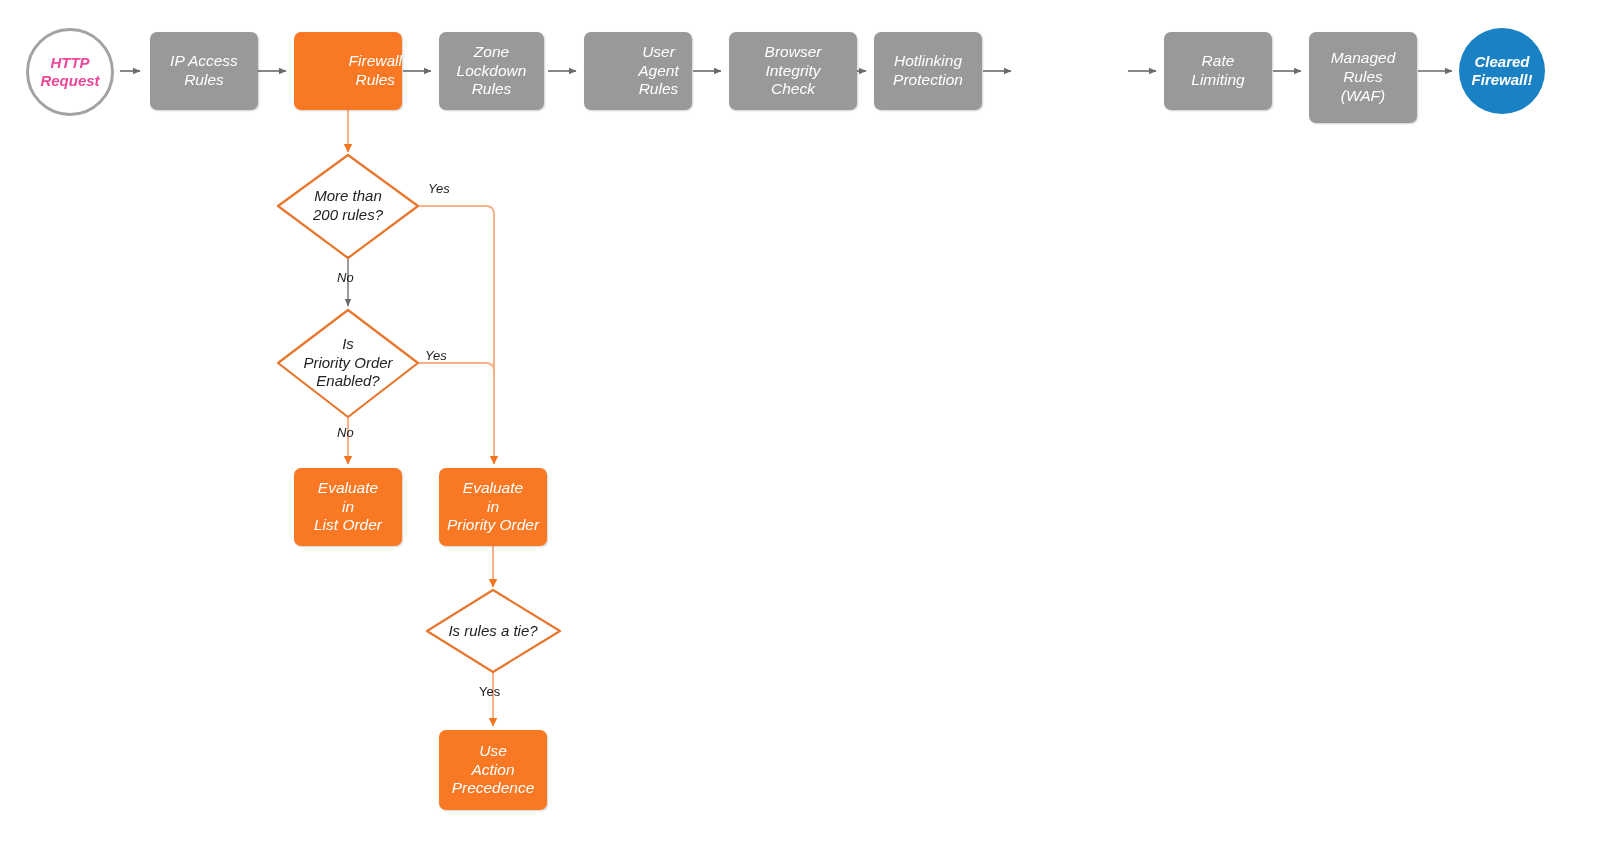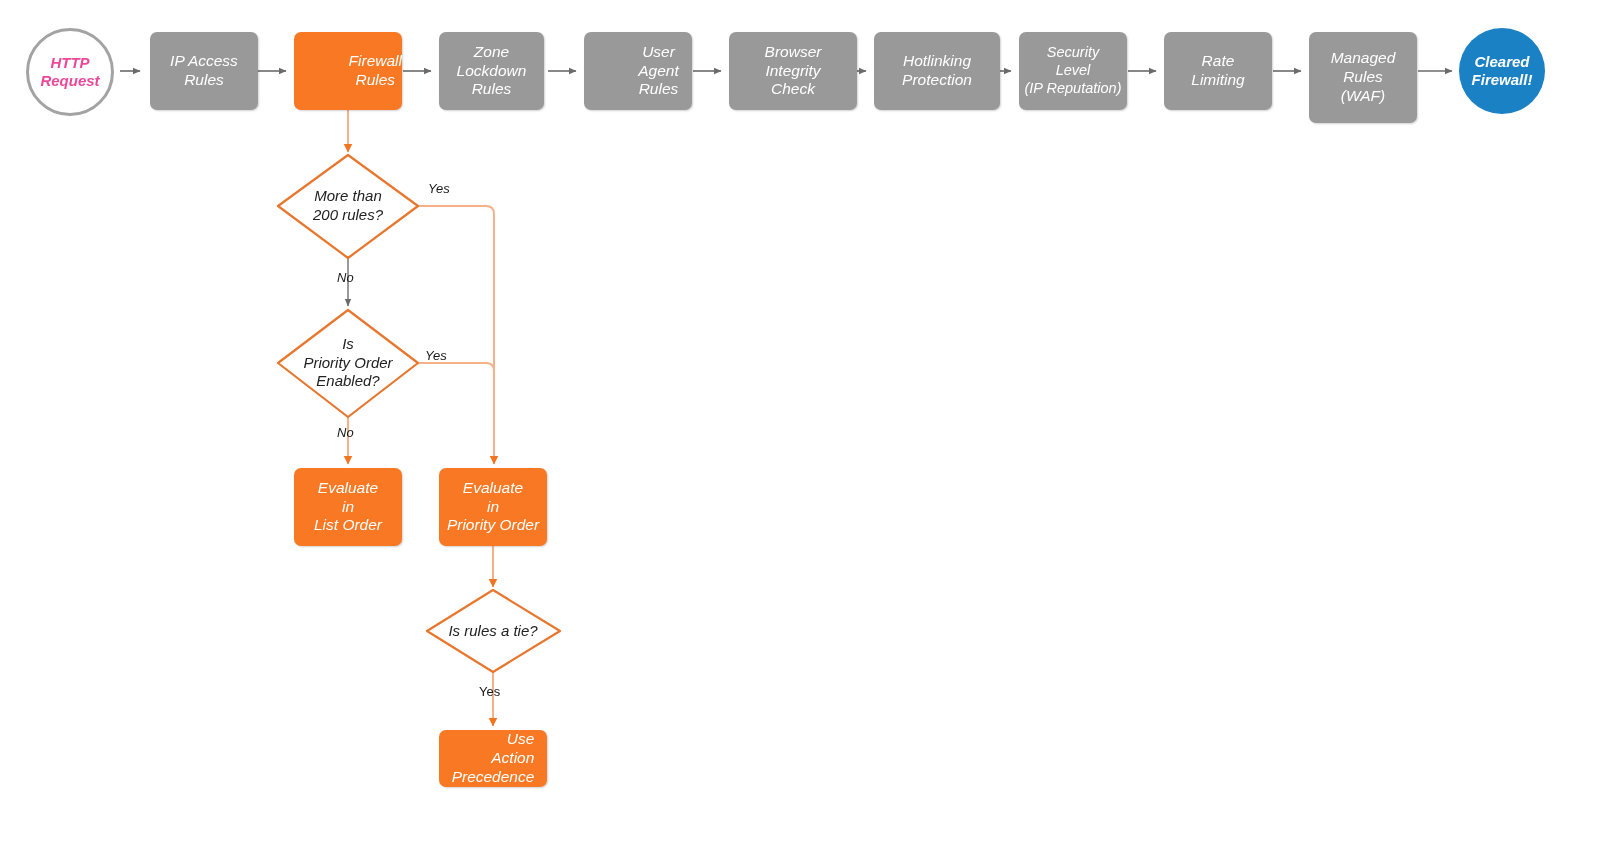--- a/index.html
+++ b/index.html
@@ -156,30 +156,25 @@
     <span style="white-space:pre-line;">User Agent
 Rules</span>
   </div>
 
   <div class="node proc gray" style="left:729px; top:32px; width:128px; height:78px;">
     <span style="white-space:pre-line;">Browser
 Integrity
 Check</span>
   </div>
 
-  <div class="node proc gray" style="left:874px; top:32px; width:126px; height:78px;">
+  <div class="node proc gray" style="left:874px; top:32px; width:108px; height:78px;">
     <span style="white-space:pre-line;">Hotlinking
 Protection</span>
   </div>
 
-  <div class="node proc gray" style="left:1019px; top:32px; width:108px; height:78px; font-size:14.5px;">
-    <span style="white-space:pre-line;">Security
-Level
-(IP Reputation)</span>
-  </div>
 
   <div class="node proc gray" style="left:1164px; top:32px; width:108px; height:78px;">
     <span style="white-space:pre-line;">Rate
 Limiting</span>
   </div>
 
   <div class="node proc gray" style="left:1309px; top:32px; width:108px; height:91px;">
     <span style="white-space:pre-line;">Managed
 Rules
 (WAF)</span>
@@ -210,21 +205,21 @@
 in
 List Order</span>
   </div>
 
   <div class="node proc orange" style="left:439px; top:468px; width:108px; height:78px;">
     <span style="white-space:pre-line;">Evaluate
 in
 Priority Order</span>
   </div>
 
-  <div class="node proc orange" style="left:439px; top:730px; width:108px; height:57px;text-align:right;">
+  <div class="node proc orange" style="left:439px; top:730px; width:108px; height:80px;">
     <span style="white-space:pre-line;">Use
 Action
 Precedence</span>
   </div>
 
   <div class="edge-label" style="left:428px; top:181px;">Yes</div>
 
   <div class="edge-label" style="left:337px; top:270px;">No</div>
 
   <div class="edge-label" style="left:425px; top:348px;">Yes</div>

